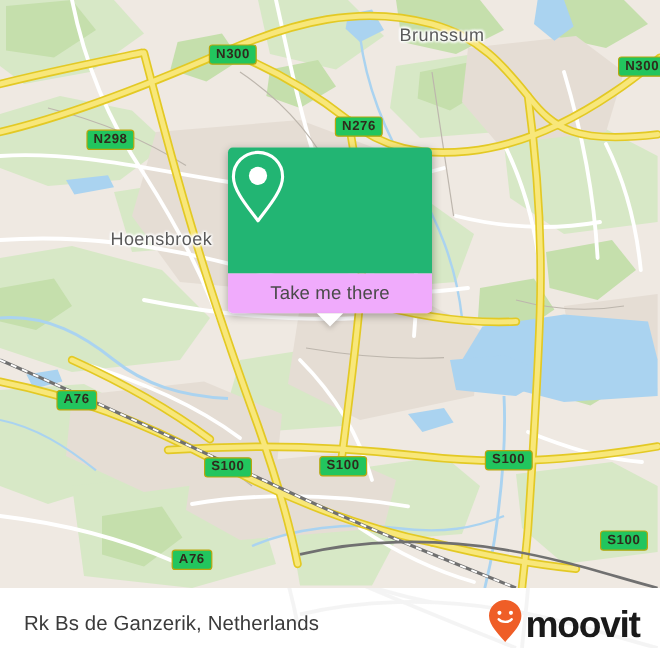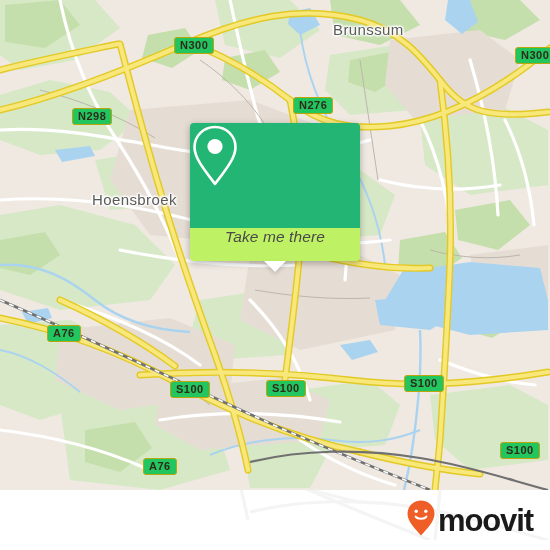--- a/index.html
+++ b/index.html
@@ -55,26 +55,25 @@
     box-shadow:0 2px 7px rgba(0,0,0,.30);
     overflow:visible;
   }
   #callout-top{
     background:#22b573;
     height:105px;
     border-radius:4px 4px 0 0;
     display:flex;align-items:center;justify-content:center;
   }
   #callout-bottom{
-    background:#bef264;
+    background:#f0abfc;
     height:33px;
     border-radius:0 0 4px 4px;
-    display:flex;align-items:flex-start;justify-content:center;
+    display:flex;align-items:center;justify-content:center;
     position:relative;
-    font-style:italic;
   }
   #callout-label{
     color:#4a4a4a;font-size:15.5px;letter-spacing:.1px;
   }
   #callout-tail{
     position:absolute;left:50%;bottom:-11px;
     margin-left:-11px;
     width:0;height:0;
     border-left:11px solid transparent;
     border-right:11px solid transparent;
@@ -248,21 +247,21 @@
         </g>
 
       </g>
     </svg>
 
     <div class="place" style="left:333px;top:21px;">Brunssum</div>
     <div class="place" style="left:92px;top:191px;">Hoensbroek</div>
 
     <div class="shield" style="left:174px;top:37px;">N300</div>
     <div class="shield" style="left:515px;top:47px;">N300</div>
-    <div class="shield" style="left:293px;top:97px;">N276</div>
+    <div class="shield" style="left:279px;top:97px;">N276</div>
     <div class="shield" style="left:72px;top:108px;">N298</div>
     <div class="shield" style="left:47px;top:325px;">A76</div>
     <div class="shield" style="left:170px;top:381px;">S100</div>
     <div class="shield" style="left:266px;top:380px;">S100</div>
     <div class="shield" style="left:404px;top:375px;">S100</div>
     <div class="shield" style="left:500px;top:442px;">S100</div>
     <div class="shield" style="left:143px;top:458px;">A76</div>
     <div class="shield" style="left:257px;top:462px;margin-top:28px;">N281</div>
 
     <div id="callout">
@@ -287,20 +286,21 @@
       <g stroke="#9a9a9a" stroke-width="3.2" fill="none">
         <path d="M0,318 C60,330 120,352 175,382 C235,414 300,440 360,452"></path>
         <path d="M140,375 C210,370 280,372 350,380 C410,387 470,385 548,372"></path>
         <path d="M120,44 C132,90 145,140 160,190 C176,245 195,300 215,355 C228,392 240,430 248,470"></path>
         <path d="M440,80 C448,140 452,200 450,260 C448,320 444,380 440,440 C438,465 436,478 435,490"></path>
         <path d="M0,300 C70,330 150,368 230,405 C300,438 370,466 430,490"></path>
         <path d="M250,462 C300,450 360,448 420,458 C470,466 510,480 548,490"></path>
       </g>
     </svg>
 
+    <div id="footer-title">Rk Bs de Ganzerik, Netherlands</div>
 
     <div id="brand">
       <span>
         <svg width="30" height="38" viewBox="0 0 30 38" aria-hidden="true">
           <path d="M15,1.5 C7.5,1.5 1.5,7.4 1.5,14.7 C1.5,23 10,30.5 15,36.5 C20,30.5 28.5,23 28.5,14.7 C28.5,7.4 22.5,1.5 15,1.5 Z" fill="#ef5e27"></path>
           <circle cx="10.2" cy="12.2" r="1.7" fill="#ffffff"></circle>
           <circle cx="19.8" cy="12.2" r="1.7" fill="#ffffff"></circle>
           <path d="M9.6,17.6 C11.6,20.4 18.4,20.4 20.4,17.6" stroke="#ffffff" stroke-width="2" fill="none" stroke-linecap="round"></path>
         </svg>
       </span>

